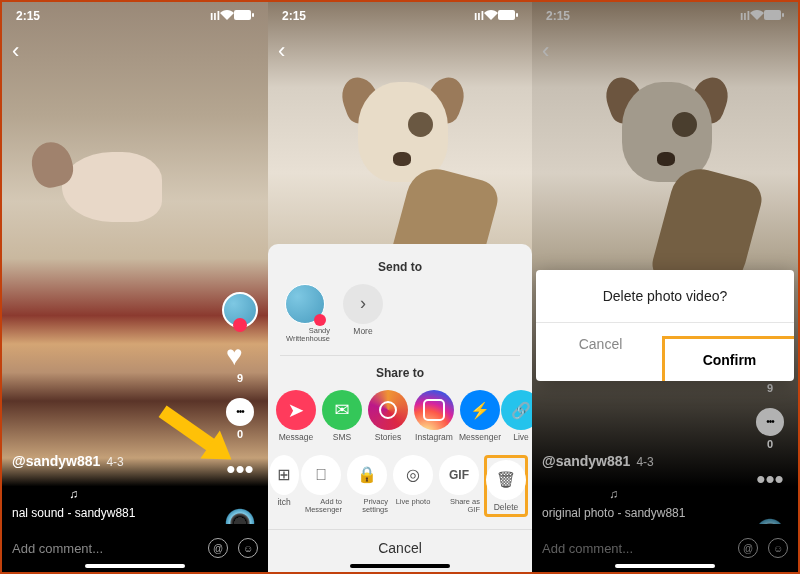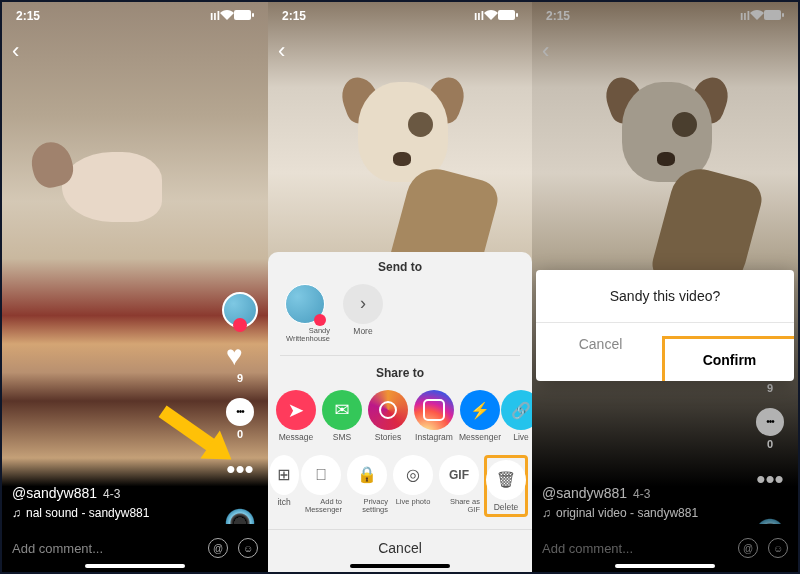--- a/index.html
+++ b/index.html
@@ -1,17 +1,17 @@
 <!DOCTYPE html>
 <html><head>
 <meta charset="utf-8">
 <style>
   * { box-sizing: border-box; margin: 0; padding: 0; }
   body { font-family: -apple-system, BlinkMacSystemFont, sans-serif; background: #fff; }
-  .container { width: 800px; height: 574px; border: 2px solid #0f172a; display: flex; position: relative; overflow: hidden; }
+  .container { width: 800px; height: 574px; border: 2px solid #c2410c; display: flex; position: relative; overflow: hidden; }
   .screen { width: 266px; height: 570px; position: relative; overflow: hidden; background: #b8a088; }
   .screen:nth-child(2) { width: 264px; }
   
   
   .status-bar { position: absolute; top: 0; left: 0; right: 0; height: 28px; display: flex; justify-content: space-between; align-items: center; padding: 0 14px; color: #fff; font-size: 12px; font-weight: 600; z-index: 10; }
   .status-right { display: flex; gap: 0; align-items: center; }
   
   
   .bg1 { background: linear-gradient(to bottom, #9a8978 0%, #b5a691 20%, #d4c8b5 35%, #c9b89f 45%, #8b3a2f 55%, #d4a574 60%, #b89070 65%, #5a3428 70%, #c4a078 80%, #000 85%); }
   .dog1 { position: absolute; top: 130px; left: 30px; width: 160px; height: 130px; }
@@ -40,40 +40,40 @@
   .heart { width: 28px; height: 28px; }
   .heart::before { content: "♥"; color: #fff; font-size: 28px; line-height: 28px; }
   .comment-icon { width: 28px; height: 28px; background: #fff; border-radius: 50%; position: relative; }
   .comment-icon::before { content: "•••"; position: absolute; top: 50%; left: 50%; transform: translate(-50%,-55%); font-size: 10px; letter-spacing: -1px; color: #000; }
   .share-icon { color: #fff; font-size: 26px; }
   .rail-count { color: #fff; font-size: 11px; font-weight: 600; }
   .disc { width: 32px; height: 32px; border-radius: 50%; background: radial-gradient(circle, #333 25%, #000 26%, #555 40%, #7ec8e3 45%, #4a9dc0 60%, #000 65%); margin-top: 8px; }
   
   
   .info { position: absolute; bottom: 52px; left: 10px; color: #fff; z-index: 5; }
-  .username { font-size: 14px; font-weight: 400; }
+  .username { font-size: 14px; font-weight: 700; }
   .date { font-size: 12px; opacity: 0.85; margin-left: 6px; }
-  .sound { font-size: 12px; margin-top: 4px; display: flex; align-items: center; gap: 5px; }
+  .sound { font-size: 12px; margin-top: 17px; display: flex; align-items: center; gap: 5px; flex-direction: column; }
   .note::before { content: "♫"; }
   
   
   .comment-bar { position: absolute; bottom: 0; left: 0; right: 0; height: 48px; background: #000; display: flex; align-items: center; padding: 0 10px; z-index: 5; }
   .comment-input { flex: 1; color: #888; font-size: 13px; }
   .comment-icons { display: flex; gap: 10px; color: #aaa; font-size: 18px; }
   .circ { width: 20px; height: 20px; border: 1.5px solid #aaa; border-radius: 50%; display: flex; align-items: center; justify-content: center; font-size: 10px; }
   
   .home-ind { position: absolute; bottom: 4px; left: 50%; transform: translateX(-50%); width: 100px; height: 4px; background: #fff; border-radius: 2px; z-index: 20; }
   
   
   .arrow { position: absolute; top: 420px; left: 155px; z-index: 30; transform: rotate(35deg); }
   .arrow-line { width: 62px; height: 14px; background: #ffc107; }
   .arrow-head { position: absolute; right: -22px; top: -10px; width: 0; height: 0; border-left: 26px solid #ffc107; border-top: 17px solid transparent; border-bottom: 17px solid transparent; }
   
   
-  .sheet { position: absolute; bottom: 0; left: 0; right: 0; background: #f2f2f2; border-radius: 10px 10px 0 0; padding: 8px 0 8px; z-index: 15; }
+  .sheet { position: absolute; bottom: 0; left: 0; right: 0; background: #f2f2f2; border-radius: 10px 10px 0 0; padding: 16px 0 8px; z-index: 15; }
   .sheet-title { text-align: center; font-size: 12px; font-weight: 600; color: #333; margin-bottom: 10px; }
   .sheet-row { display: flex; gap: 10px; padding: 0 12px; margin-bottom: 12px; overflow: hidden; }
   .sheet-item { display: flex; flex-direction: column; align-items: center; gap: 3px; min-width: 46px; }
   .sheet-circle { width: 40px; height: 40px; border-radius: 50%; display: flex; align-items: center; justify-content: center; }
   .sheet-label { font-size: 8.5px; color: #555; text-align: right; line-height: 1.1; max-width: 50px; }
   .sheet-label.tiny { font-size: 7.5px; }
   .divider { height: 1px; background: #ddd; margin: 4px 12px 10px; }
   .cancel { text-align: center; font-size: 14px; color: #333; padding: 10px 0 8px; border-top: 1px solid #ddd; }
   
   .c-avatar { background: radial-gradient(circle at 30% 30%, #7ec8e3, #4a9dc0); border: 1px solid #fff; position: relative; }
@@ -288,34 +288,34 @@
           <div class="comment-icon"></div>
           <span class="rail-count">0</span>
         </div>
         <div class="rail-item share-icon">•••</div>
         <div class="disc"></div>
       </div>
       <div class="info">
         <span class="username">@sandyw881</span><span class="date">4-3</span>
         <div class="sound">
             <span class="note"></span>
-            <span>original video - sandyw881</span>
+            <span>original photo - sandyw881</span>
           </div>
       </div>
       <div class="comment-bar">
         <div class="comment-input">Add comment...</div>
         <div class="comment-icons">
           <div class="circ">@</div>
           <div class="circ">☺</div>
         </div>
       </div>
     </div>
 
     <div class="dialog">
-      <div class="dialog-title">Sandy this video?</div>
+      <div class="dialog-title">Delete photo video?</div>
       <div class="dialog-btns">
         <div class="dialog-btn">Cancel</div>
         <div class="dialog-btn confirm confirm-highlight">Confirm</div>
       </div>
     </div>
     <div class="home-ind"></div>
   </div>
 
 </div>
 

